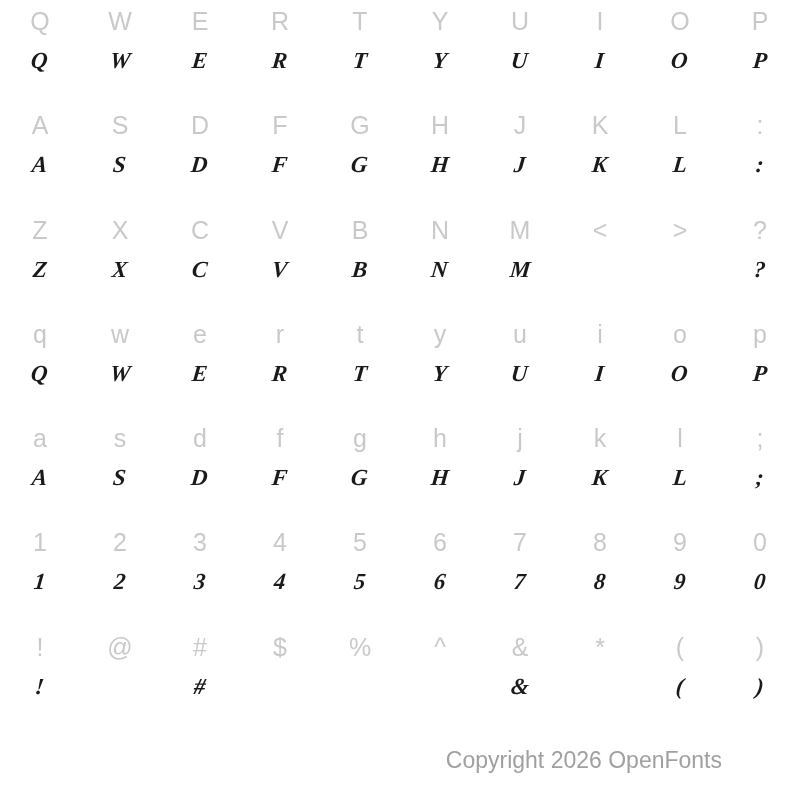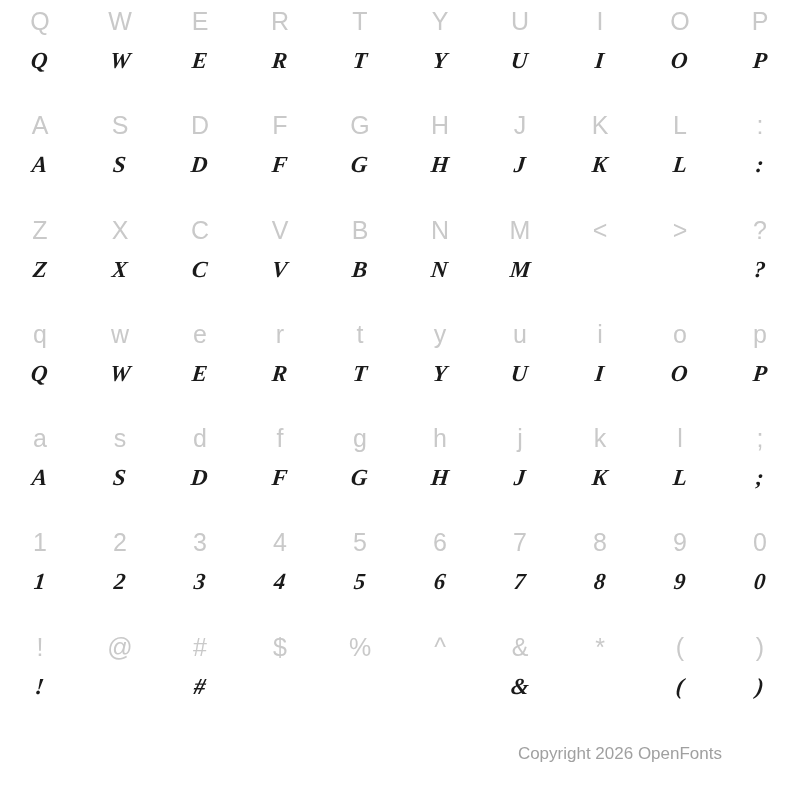--- a/index.html
+++ b/index.html
@@ -66,23 +66,23 @@
     text-align: center;
     font-style: italic;
     font-weight: 700;
     transform: skewX(-6deg);
     letter-spacing: 0.5px;
   }
 
   .footer {
     position: absolute;
     right: 78px;
-    bottom: 36px;
+    bottom: 26px;
     font-family: "Liberation Sans", sans-serif;
-    font-size: 17px;
+    font-size: 23px;
     color: #a0a0a0;
     white-space: nowrap;
   }
 </style>
 </head>
 <body>
 
 <div id="sheet">
 
   <div class="grid">

